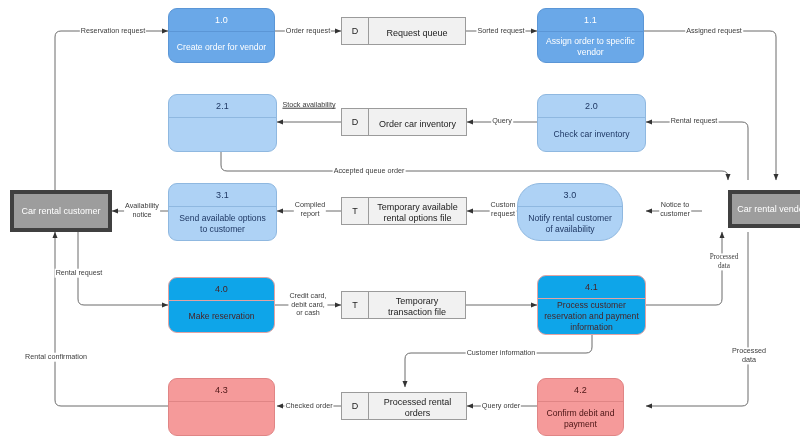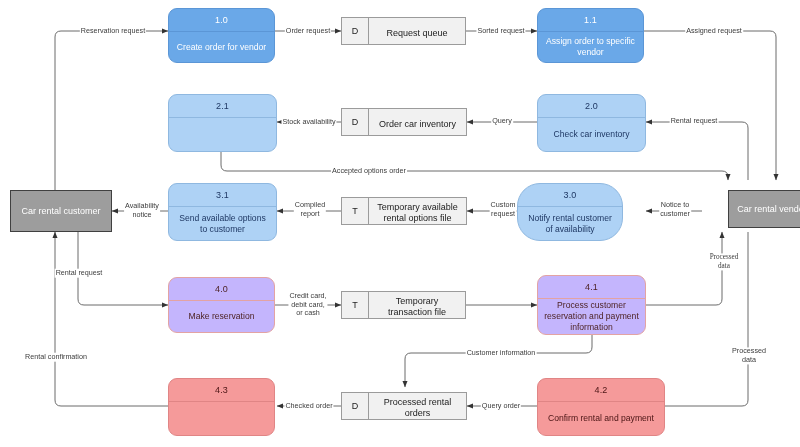--- a/index.html
+++ b/index.html
@@ -60,21 +60,21 @@
   }
   
   .p-blue-deep { background: #6aa8e8; border-color: #5b96d6; }
   .p-blue-deep .pid, .p-blue-deep .pname { color: #ffffff; }
   .p-blue-deep .divider { background: #5b96d6; }
   
   .p-blue-light { background: #aed2f5; border-color: #8fb8e0; }
   .p-blue-light .pid, .p-blue-light .pname { color: #1f3864; }
   .p-blue-light .divider { background: #8fb8e0; }
   
-  .p-red-light { background: #c4b5fd; border-color: #e3a3a3; justify-content: center; }
+  .p-red-light { background: #0ea5e9; border-color: #e3a3a3; justify-content: center; }
   .p-red-light .pid, .p-red-light .pname { color: #4a1f1f; }
   .p-red-light .divider { background: #e3a3a3; }
   
   .p-red-deep { background: #f59a9a; border-color: #e08585; }
   .p-red-deep .pid, .p-red-deep .pname { color: #4a1414; text-align: center; }
   .p-red-deep .divider { background: #e08585; }
 
   
   .store {
     background: #f1f1f1;
@@ -98,21 +98,21 @@
     justify-content: center;
     text-align: center;
     font-size: 9px;
     line-height: 11px;
     color: #222222;
     padding: 15px 4px;
   }
   
   .entity {
     background: #9d9d9d;
-    border: 1px solid #404040;
+    border: 4px solid #404040;
     display: flex;
     align-items: center;
     justify-content: center;
     text-align: center;
     font-size: 9px;
     line-height: 11px;
     color: #ffffff;
     padding: 0 4px;
   }
   
@@ -259,36 +259,36 @@
   <div class="node process p-red-deep" style="left:168px; top:378px; width:107px; height:58px;">
     <div class="pid">4.3</div>
     <div class="divider"></div>
   </div>
 
   <div class="node store" style="left:341px; top:392px; width:126px; height:28px;">
     <div class="skey">D</div>
     <div class="sname">Processed rental orders</div>
   </div>
 
-  <div class="node process p-red-deep" style="left:537px; top:378px; width:128px; height:58px;">
+  <div class="node process p-red-deep" style="left:537px; top:378px; width:87px; height:58px;">
     <div class="pid">4.2</div>
     <div class="divider"></div>
-    <div class="pname">Confirm rental and payment</div>
+    <div class="pname">Confirm debit and payment</div>
   </div>
 
   <div class="elabel lc" style="left:113px; top:31px;">Reservation request</div>
   <div class="elabel lc" style="left:308px; top:31px;">Order request</div>
   <div class="elabel lc" style="left:501px; top:31px;">Sorted request</div>
   <div class="elabel lc" style="left:700px; top:31px;margin-left:14px;">Assigned request</div>
 
-  <div class="elabel lc" style="left:309px; top:122px;">Stock availability</div>
+  <div class="elabel lc" style="left:309px; top:105px;text-decoration:underline;">Stock availability</div>
   <div class="elabel lc" style="left:502px; top:121px;">Query</div>
   <div class="elabel lc" style="left:694px; top:121px;">Rental request</div>
 
-  <div class="elabel lc" style="left:369px; top:171px;">Accepted options order</div>
+  <div class="elabel lc" style="left:369px; top:171px;">Accepted queue order</div>
 
   <div class="elabel lc" style="left:142px; top:211px;">Availability
 notice</div>
   <div class="elabel lc" style="left:310px; top:210px;">Compiled
 report</div>
   <div class="elabel lc" style="left:503px; top:210px;">Custom
 request</div>
   <div class="elabel lc" style="left:675px; top:210px;">Notice to
 customer</div>
 

